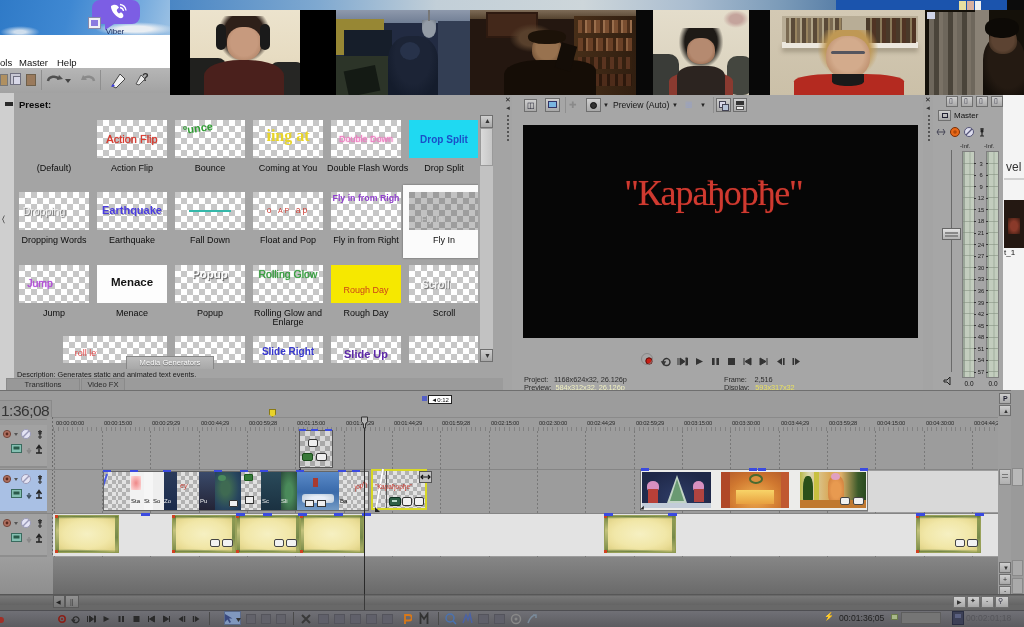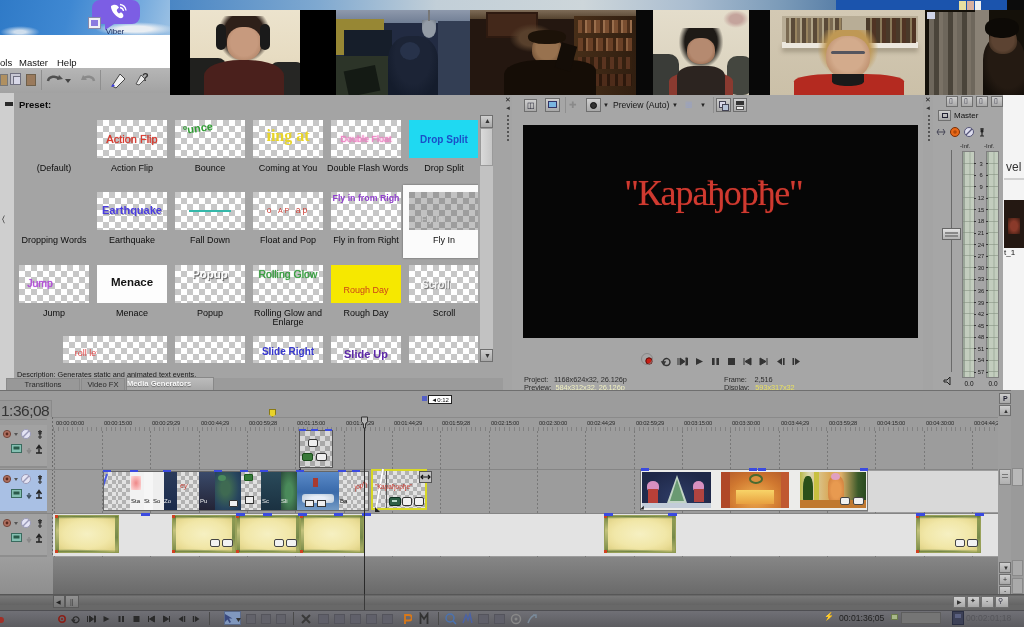--- a/index.html
+++ b/index.html
@@ -140,27 +140,30 @@
 <div class="lbl" style="left:79px;top:51px;width:78px;">Action Flip</div>
 <div class="ck" style="left:161px;top:7px;width:70px;height:38px;">
         <div class="tiletx" style="top:2px;left:-12px;font-size:11px;color:#2f9e33;transform:rotate(-8deg);font-weight:bold;">ºunce</div>
       </div>
 <div class="lbl" style="left:157px;top:51px;width:78px;">Bounce</div>
 <div class="ck" style="left:239px;top:7px;width:70px;height:38px;">
         <div class="tiletx" style="top:7px;font-size:16px;color:#e8d428;font-family:'Liberation Serif',serif;font-weight:bold;">iing at</div>
       </div>
 <div class="lbl" style="left:235px;top:51px;width:78px;">Coming at You</div>
 <div class="ck" style="left:317px;top:7px;width:70px;height:38px;">
-        <div class="tiletx" style="top:14px;font-size:9px;color:#ef7ec2;text-shadow:0 0 2px #e46ab4;">Dοuble Float</div>
+        <div class="tiletx" style="top:14px;font-size:9px;color:#ef7ec2;text-shadow:0 0 2px #e46ab4;">Dοuble Down</div>
       </div>
 <div class="lbl" style="left:313px;top:51px;width:78px;">Double Flash Words</div>
 <div class="" style="left:395px;top:7px;width:70px;height:38px;background:#1fd9f2;">
         <div class="tiletx" style="top:14px;font-size:10px;color:#1a50c8;font-weight:bold;">Drop Split</div>
       </div>
 <div class="lbl" style="left:391px;top:51px;width:78px;">Drop Split</div>
+<div class="ck" style="left:5px;top:79px;width:70px;height:38px;">
+        <div class="tiletx" style="top:13px;left:-10px;font-size:10.5px;color:#f4f4f4;text-shadow:1px 1px 1px #666;">Dropping</div>
+      </div>
 <div class="lbl" style="left:1px;top:123px;width:78px;">Dropping Words</div>
 <div class="ck" style="left:83px;top:79px;width:70px;height:38px;">
         <div class="tiletx" style="top:12px;font-size:11px;color:#4a3ce0;font-weight:bold;text-shadow:1px 1px 0 #aaa;">Earthquake</div>
       </div>
 <div class="lbl" style="left:79px;top:123px;width:78px;">Earthquake</div>
 <div class="ck" style="left:161px;top:79px;width:70px;height:38px;">
         <div style="top:18px;left:14px;width:42px;height:2px;background:#35b8aa;"></div>
       </div>
 <div class="lbl" style="left:157px;top:123px;width:78px;">Fall Down</div>
 <div class="ck" style="left:239px;top:79px;width:70px;height:38px;">
@@ -217,21 +220,21 @@
       <span style="position:absolute;left:3px;top:1px;font-size:7px;color:#333;">▲</span>
     </div>
 <div style="left:480px;top:128px;width:13px;height:38px;background:linear-gradient(90deg,#dadada,#c6c6c6);border:1px solid #9a9a9a;"></div>
 <div class="ic" style="left:480px;top:349px;width:13px;height:13px;">
       <span style="position:absolute;left:3px;top:2px;font-size:7px;color:#333;">▼</span>
     </div>
 <div style="left:17px;top:369.5px;width:480px;height:8px;font-size:7.3px;color:#1a1a1a;">Description: Generates static and animated text events.</div>
 <div style="left:14px;top:378px;width:489px;height:12px;background:#9b9b9b;"></div>
 <div style="left:6px;top:378px;width:74px;height:12px;background:#989898;border:1px solid #8a8a8a;border-bottom:none;font-size:7.6px;color:#2a2a2a;text-align:center;line-height:11px;">Transitions</div>
 <div style="left:81px;top:378px;width:44px;height:12px;background:#989898;border:1px solid #8a8a8a;border-bottom:none;font-size:7.6px;color:#2a2a2a;text-align:center;line-height:11px;">Video FX</div>
-<div style="left:126px;top:377px;width:88px;height:13px;background:linear-gradient(#bcbcbc,#a8a8a8);border:1px solid #888;border-bottom:none;font-size:7.6px;font-weight:bold;color:#fafafa;text-align:left;line-height:12px;text-shadow:0 1px 1px #666;">Media Generators</div>
+<div style="left:126px;top:356px;width:88px;height:13px;background:linear-gradient(#bcbcbc,#a8a8a8);border:1px solid #888;border-bottom:none;font-size:7.6px;font-weight:normal;color:#fafafa;text-align:center;line-height:12px;text-shadow:0 1px 1px #666;">Media Generators</div>
 <div style="left:503px;top:95px;width:9px;height:295px;background:#a4a4a4;"></div>
 <div style="left:505px;top:96px;width:7px;height:7px;font-size:7px;color:#222;line-height:7px;">✕</div>
 <div style="left:505px;top:105px;width:7px;height:7px;font-size:6px;color:#333;line-height:7px;">◄</div>
 <div style="left:507px;top:115px;width:2px;height:28px;background:repeating-linear-gradient(#555 0 2px,transparent 2px 4px);"></div>
 <div style="left:512px;top:95px;width:411px;height:295px;background:#a6a6a6;"></div>
 <div class="ic" style="left:524px;top:99px;width:13px;height:13px;">
       <span style="position:absolute;left:2px;top:1px;font-size:8px;color:#223;">◫</span>
     </div>
 <div class="ic" style="left:545px;top:98px;width:15px;height:14px;">
       <div style="left:2px;top:2px;width:9px;height:7px;background:#7ab6e0;border:1px solid #336;"></div>

